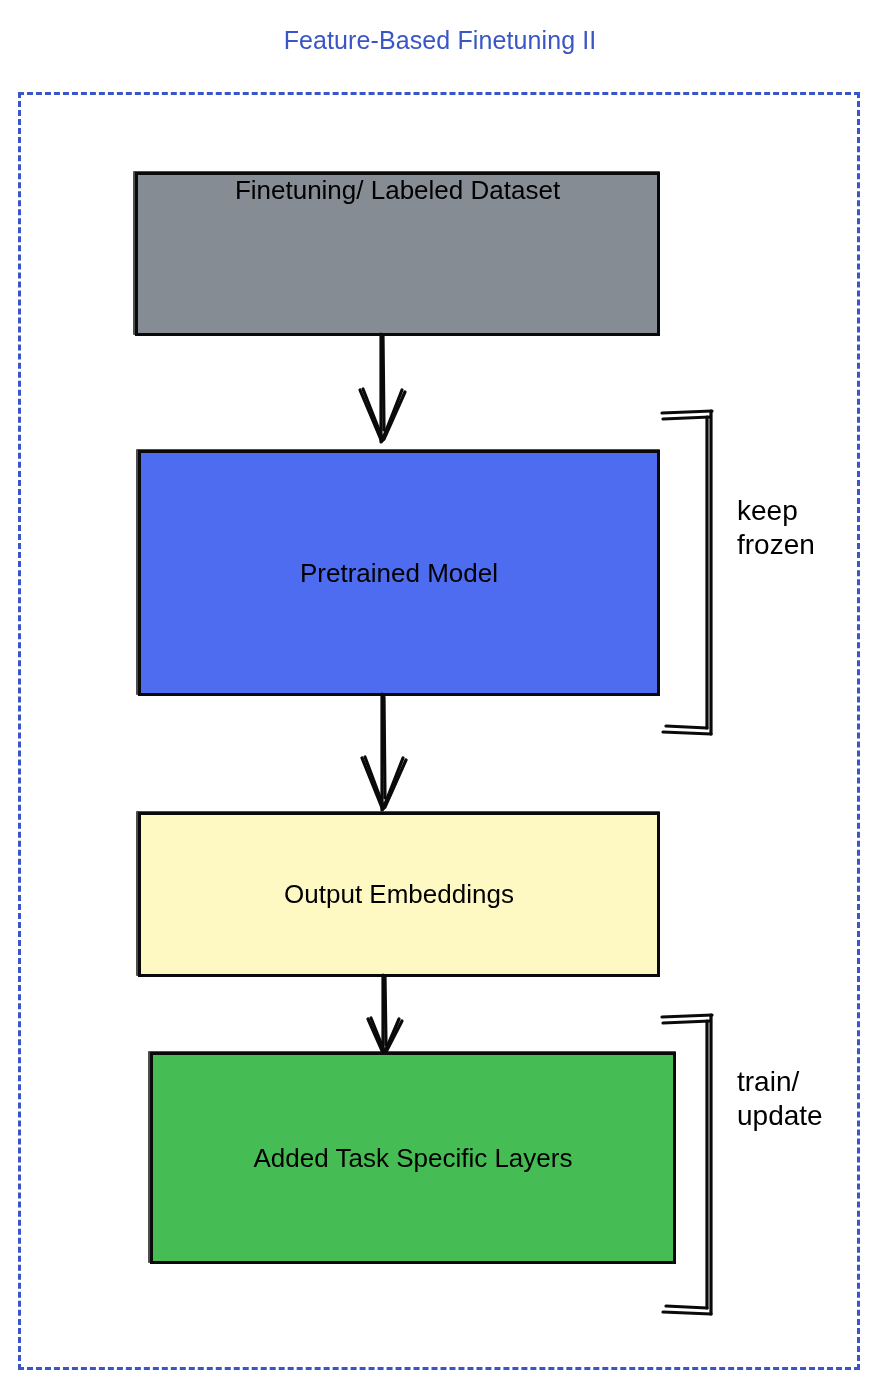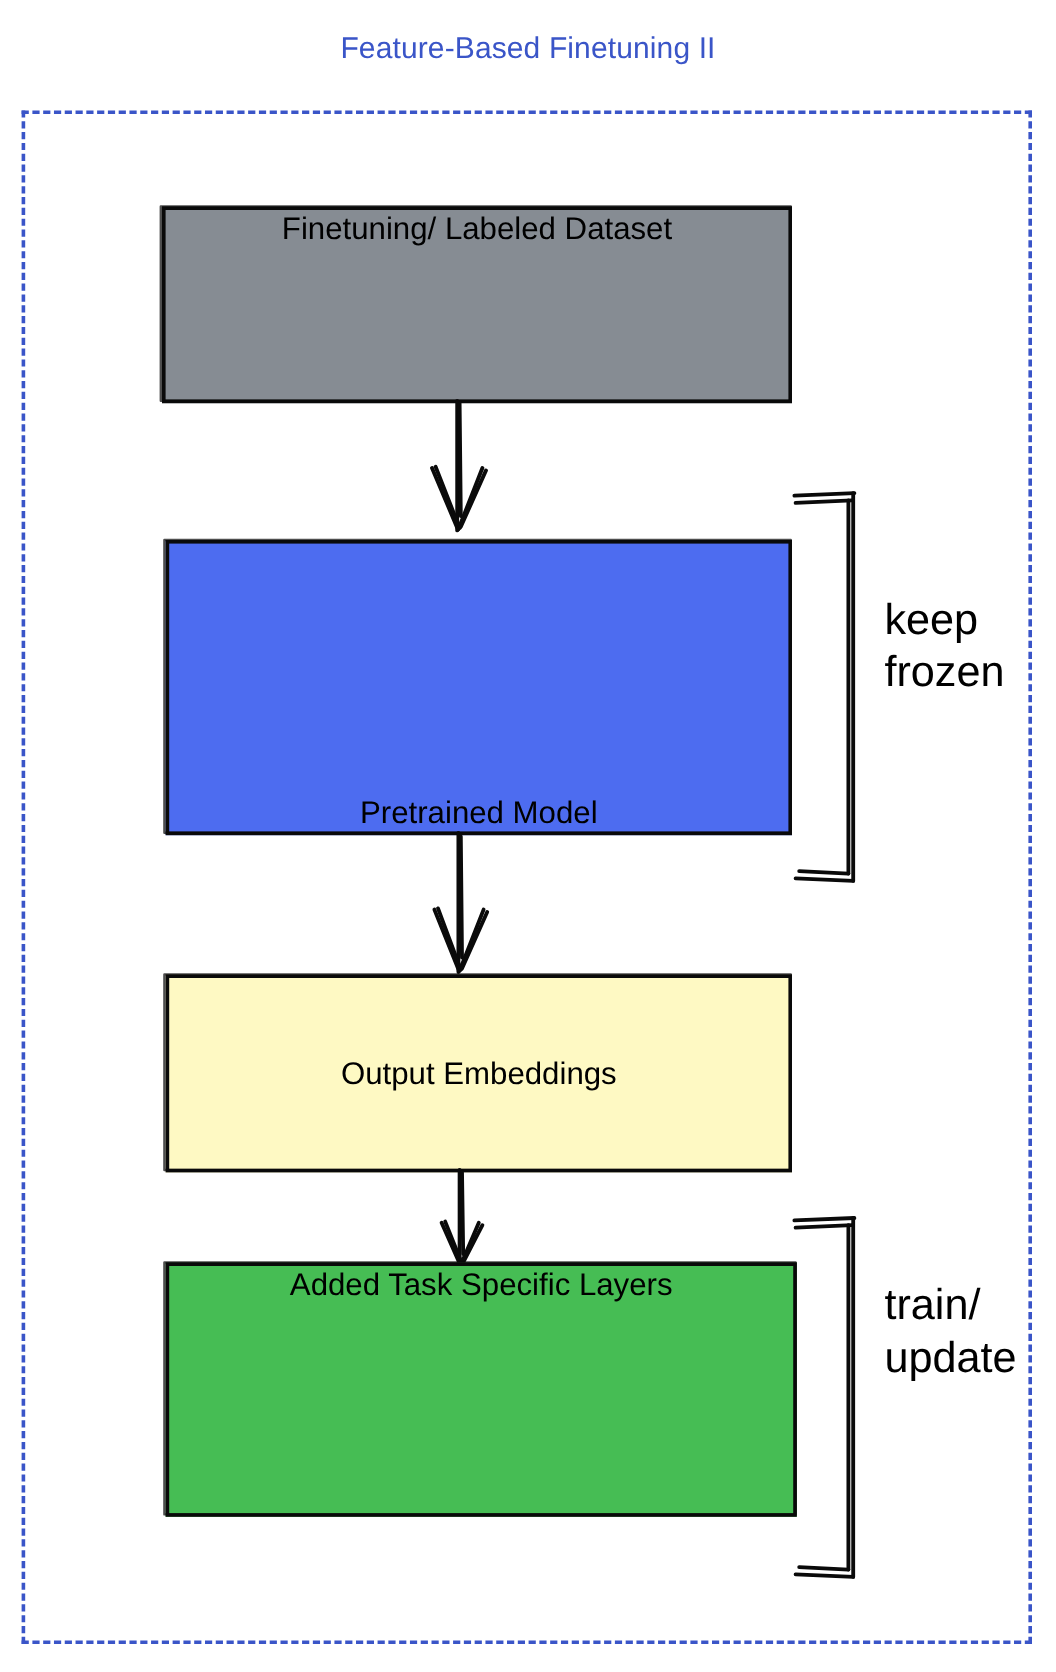--- a/index.html
+++ b/index.html
@@ -72,37 +72,37 @@
     height: 164px;
     background: #868c93;
     align-items: flex-start;
   }
   #node-pretrained {
     left: 138px;
     top: 450px;
     width: 522px;
     height: 246px;
     background: #4d6cf0;
-    align-items: flex-end;
+    align-items: center;
   }
   #node-embeddings {
     left: 138px;
     top: 812px;
     width: 522px;
     height: 165px;
     background: #fef9c3;
     align-items: center;
   }
   #node-tasklayers {
-    left: 138px;
+    left: 150px;
     top: 1052px;
     width: 526px;
     height: 212px;
     background: #46bd54;
-    align-items: flex-start;
+    align-items: center;
   }
 
   .arrow-svg {
     position: absolute;
     overflow: visible;
     pointer-events: none;
   }
   .arrow-svg path {
     fill: none;
     stroke: #0a0a0a;
@@ -119,21 +119,21 @@
   .bracket-svg path {
     fill: none;
     stroke: #0a0a0a;
     stroke-width: 3.2;
     stroke-linecap: round;
     stroke-linejoin: round;
   }
 
   .side-label {
     position: absolute;
-    font-size: 36px;
+    font-size: 28px;
     line-height: 1.22;
     color: #000000;
     white-space: pre-line;
   }
   #label-keep-frozen {
     left: 737px;
     top: 494px;
   }
   #label-train-update {
     left: 737px;

